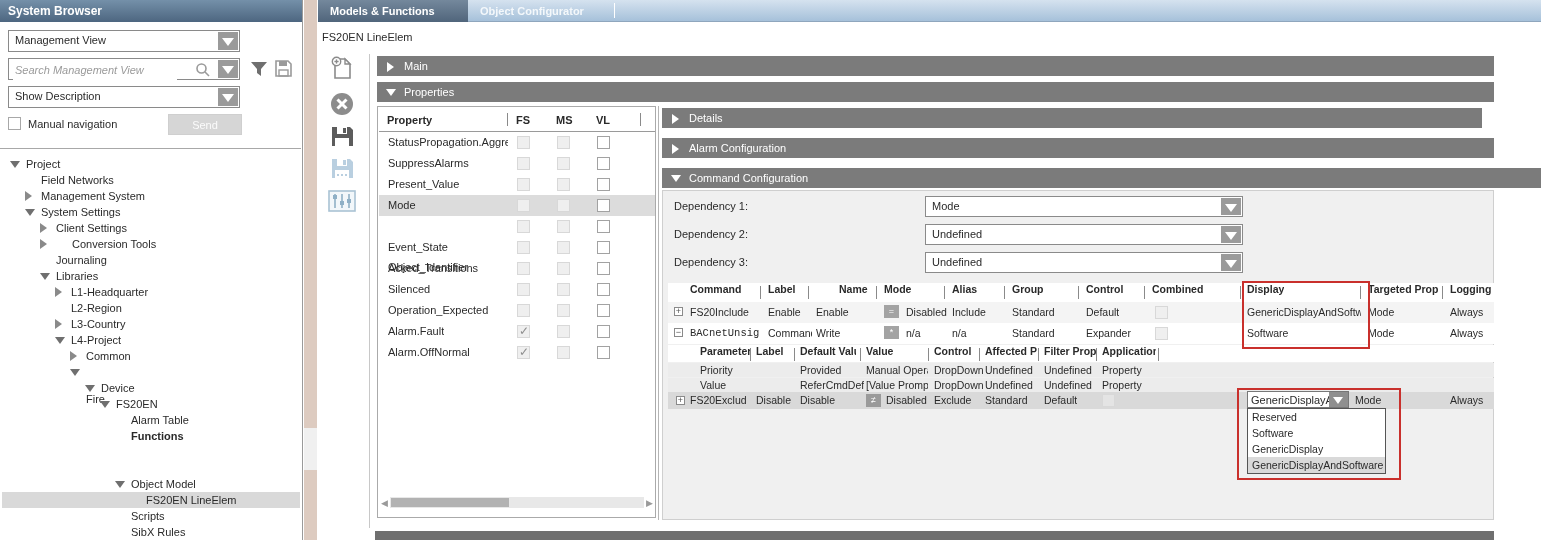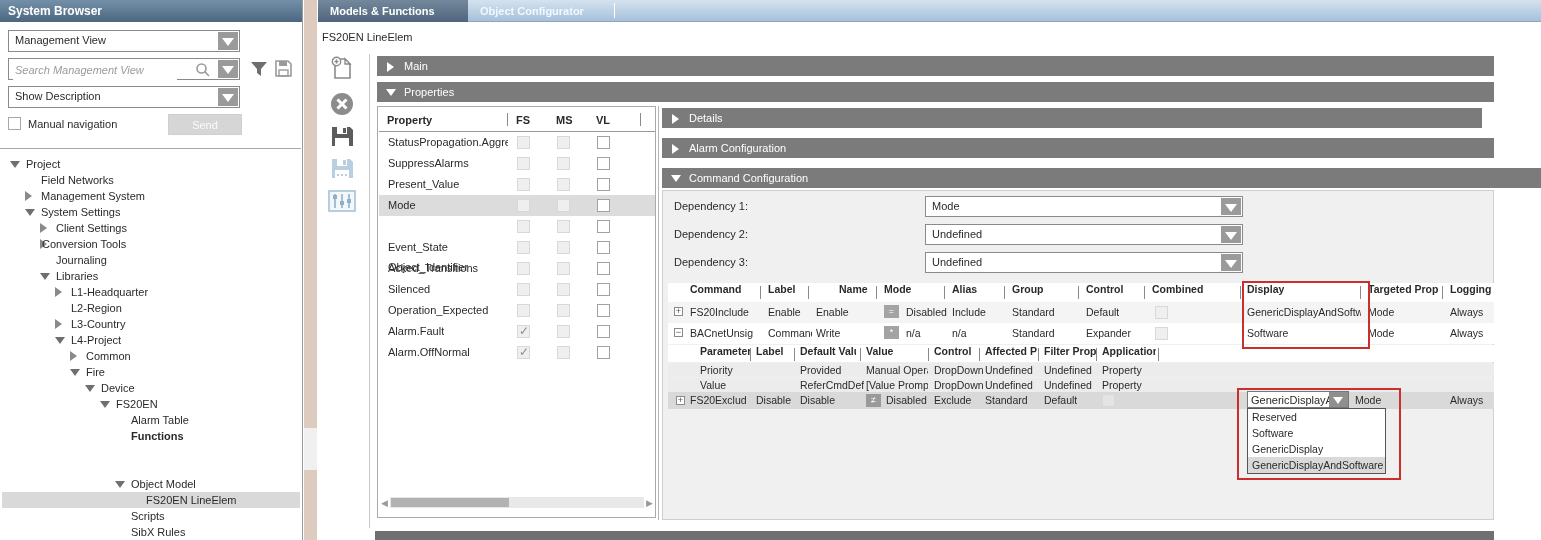--- a/index.html
+++ b/index.html
@@ -148,21 +148,21 @@
         <div class="tree-row" style="top: 204px;">
           <div class="tri-down" style="left: 23px;"></div>
           <div class="tree-label" style="left: 39px;">System Settings</div>
         </div>
         <div class="tree-row" style="top: 220px;">
           <div class="tri-right" style="left: 38px;"></div>
           <div class="tree-label" style="left: 54px;">Client Settings</div>
         </div>
         <div class="tree-row" style="top: 236px;">
           <div class="tri-right" style="left: 38px;"></div>
-          <div class="tree-label" style="left: 40px; text-align: right;">Conversion Tools</div>
+          <div class="tree-label" style="left: 70px; text-align: right;">Conversion Tools</div>
         </div>
         <div class="tree-row" style="top: 252px;">
           <div class="tree-label" style="left: 54px;">Journaling</div>
         </div>
         <div class="tree-row" style="top: 268px;">
           <div class="tri-down" style="left: 38px;"></div>
           <div class="tree-label" style="left: 54px;">Libraries</div>
         </div>
         <div class="tree-row" style="top: 284px;">
           <div class="tri-right" style="left: 53px;"></div>
@@ -178,21 +178,21 @@
         <div class="tree-row" style="top: 332px;">
           <div class="tri-down" style="left: 53px;"></div>
           <div class="tree-label" style="left: 69px;">L4-Project</div>
         </div>
         <div class="tree-row" style="top: 348px;">
           <div class="tri-right" style="left: 68px;"></div>
           <div class="tree-label" style="left: 84px;">Common</div>
         </div>
         <div class="tree-row" style="top: 364px;">
           <div class="tri-down" style="left: 68px;"></div>
-          <div class="tree-label" style="left: 84px;">Fire</div>
+          <div class="tree-label" style="left: 84px; margin-top: 27px;">Fire</div>
         </div>
         <div class="tree-row" style="top: 380px;">
           <div class="tri-down" style="left: 83px;"></div>
           <div class="tree-label" style="left: 99px;">Device</div>
         </div>
         <div class="tree-row" style="top: 396px;">
           <div class="tri-down" style="left: 98px;"></div>
           <div class="tree-label" style="left: 114px;">FS20EN</div>
         </div>
         <div class="tree-row" style="top: 412px;">
@@ -424,21 +424,21 @@
         <div class="tcell" style="left: 284px; max-width: 56px;">Include</div>
         <div class="tcell" style="left: 344px; max-width: 68px;">Standard</div>
         <div class="tcell" style="left: 418px; max-width: 60px;">Default</div>
         <div class="cb dis" style="left: 487px; top: 4px;"></div>
         <div class="tcell" style="left: 579px; max-width: 114px;">GenericDisplayAndSoftw</div>
         <div class="tcell" style="left: 700px; max-width: 70px;">Mode</div>
         <div class="tcell" style="left: 782px; max-width: 42px;">Always</div>
       </div>
       <div class="trow" style="top: 323px; height: 21px; line-height: 21px; background: rgb(255, 255, 255);">
         <div class="expander" style="left: 6px;">−</div>
-        <div class="tcell" style="left: 22px; max-width: 70px;">BACnetUnsig</div>
+        <div class="tcell" style="left: 22px; max-width: 70px; font-family: Liberation Mono, monospace;">BACnetUnsig</div>
         <div class="tcell" style="left: 100px; max-width: 44px;">Command</div>
         <div class="tcell" style="left: 148px; max-width: 62px;">Write</div>
         <div class="badge" style="left: 216px;">*</div>
         <div class="tcell" style="left: 238px; max-width: 42px;">n/a</div>
         <div class="tcell" style="left: 284px; max-width: 56px;">n/a</div>
         <div class="tcell" style="left: 344px; max-width: 68px;">Standard</div>
         <div class="tcell" style="left: 418px; max-width: 60px;">Expander</div>
         <div class="cb dis" style="left: 487px; top: 4px;"></div>
         <div class="tcell" style="left: 579px; max-width: 114px;">Software</div>
         <div class="tcell" style="left: 700px; max-width: 70px;">Mode</div>

